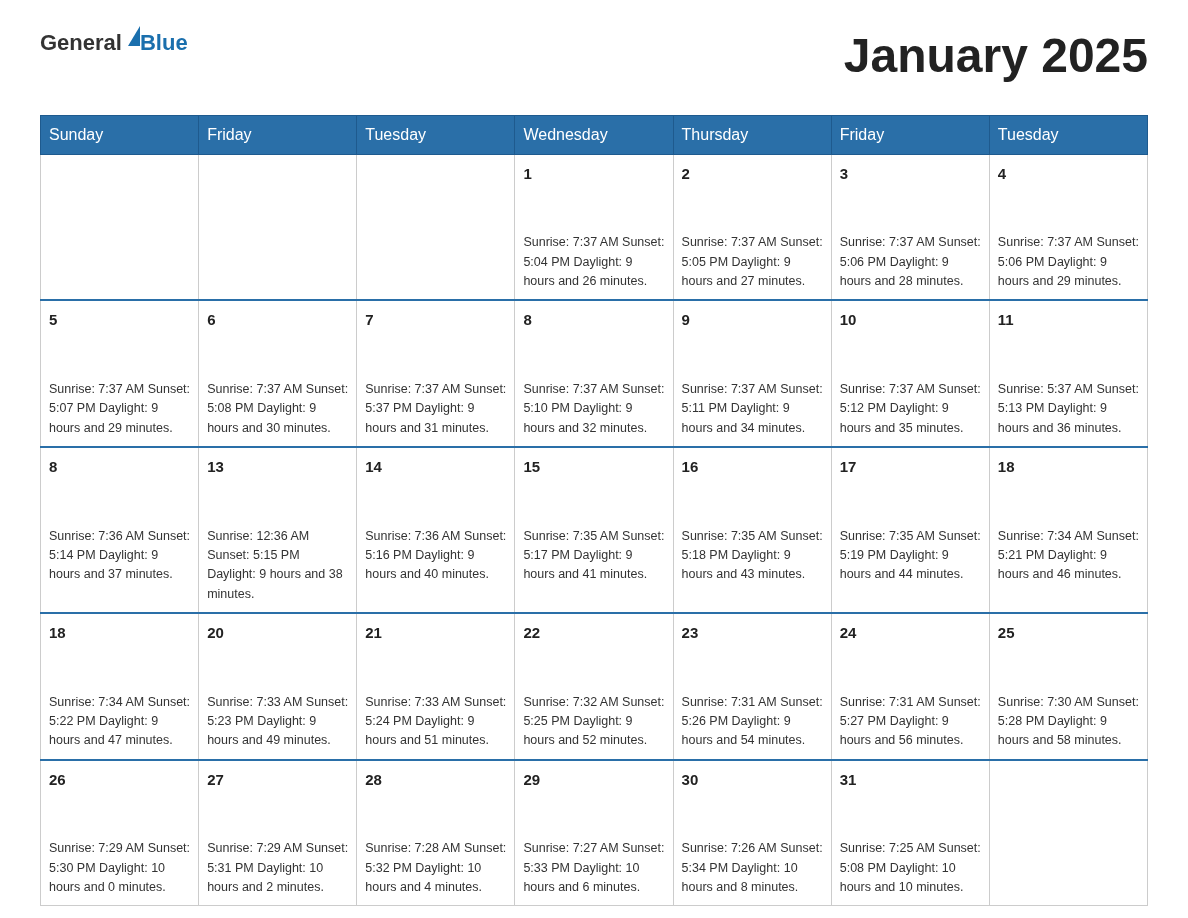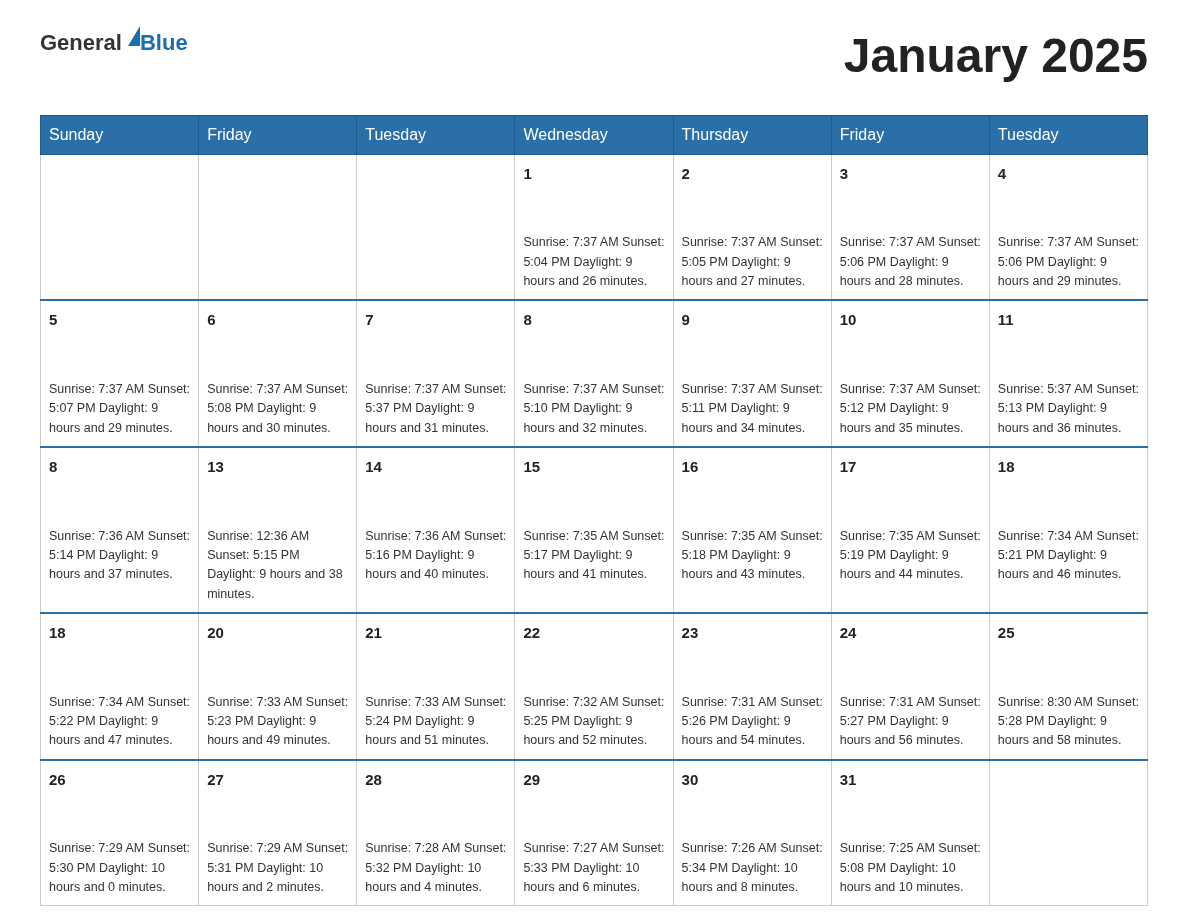--- a/index.html
+++ b/index.html
@@ -301,21 +301,21 @@
         </td>
         <td>
           <span class="day-number">24</span>
           <div class="day-info">Sunrise: 7:31 AM
 Sunset: 5:27 PM
 Daylight: 9 hours
 and 56 minutes.</div>
         </td>
         <td>
           <span class="day-number">25</span>
-          <div class="day-info">Sunrise: 8:30 AM
+          <div class="day-info">Sunrise: 7:30 AM
 Sunset: 5:28 PM
 Daylight: 9 hours
 and 58 minutes.</div>
         </td>
       </tr>
       <tr>
         <td>
           <span class="day-number">26</span>
           <div class="day-info">Sunrise: 7:29 AM
 Sunset: 5:30 PM

